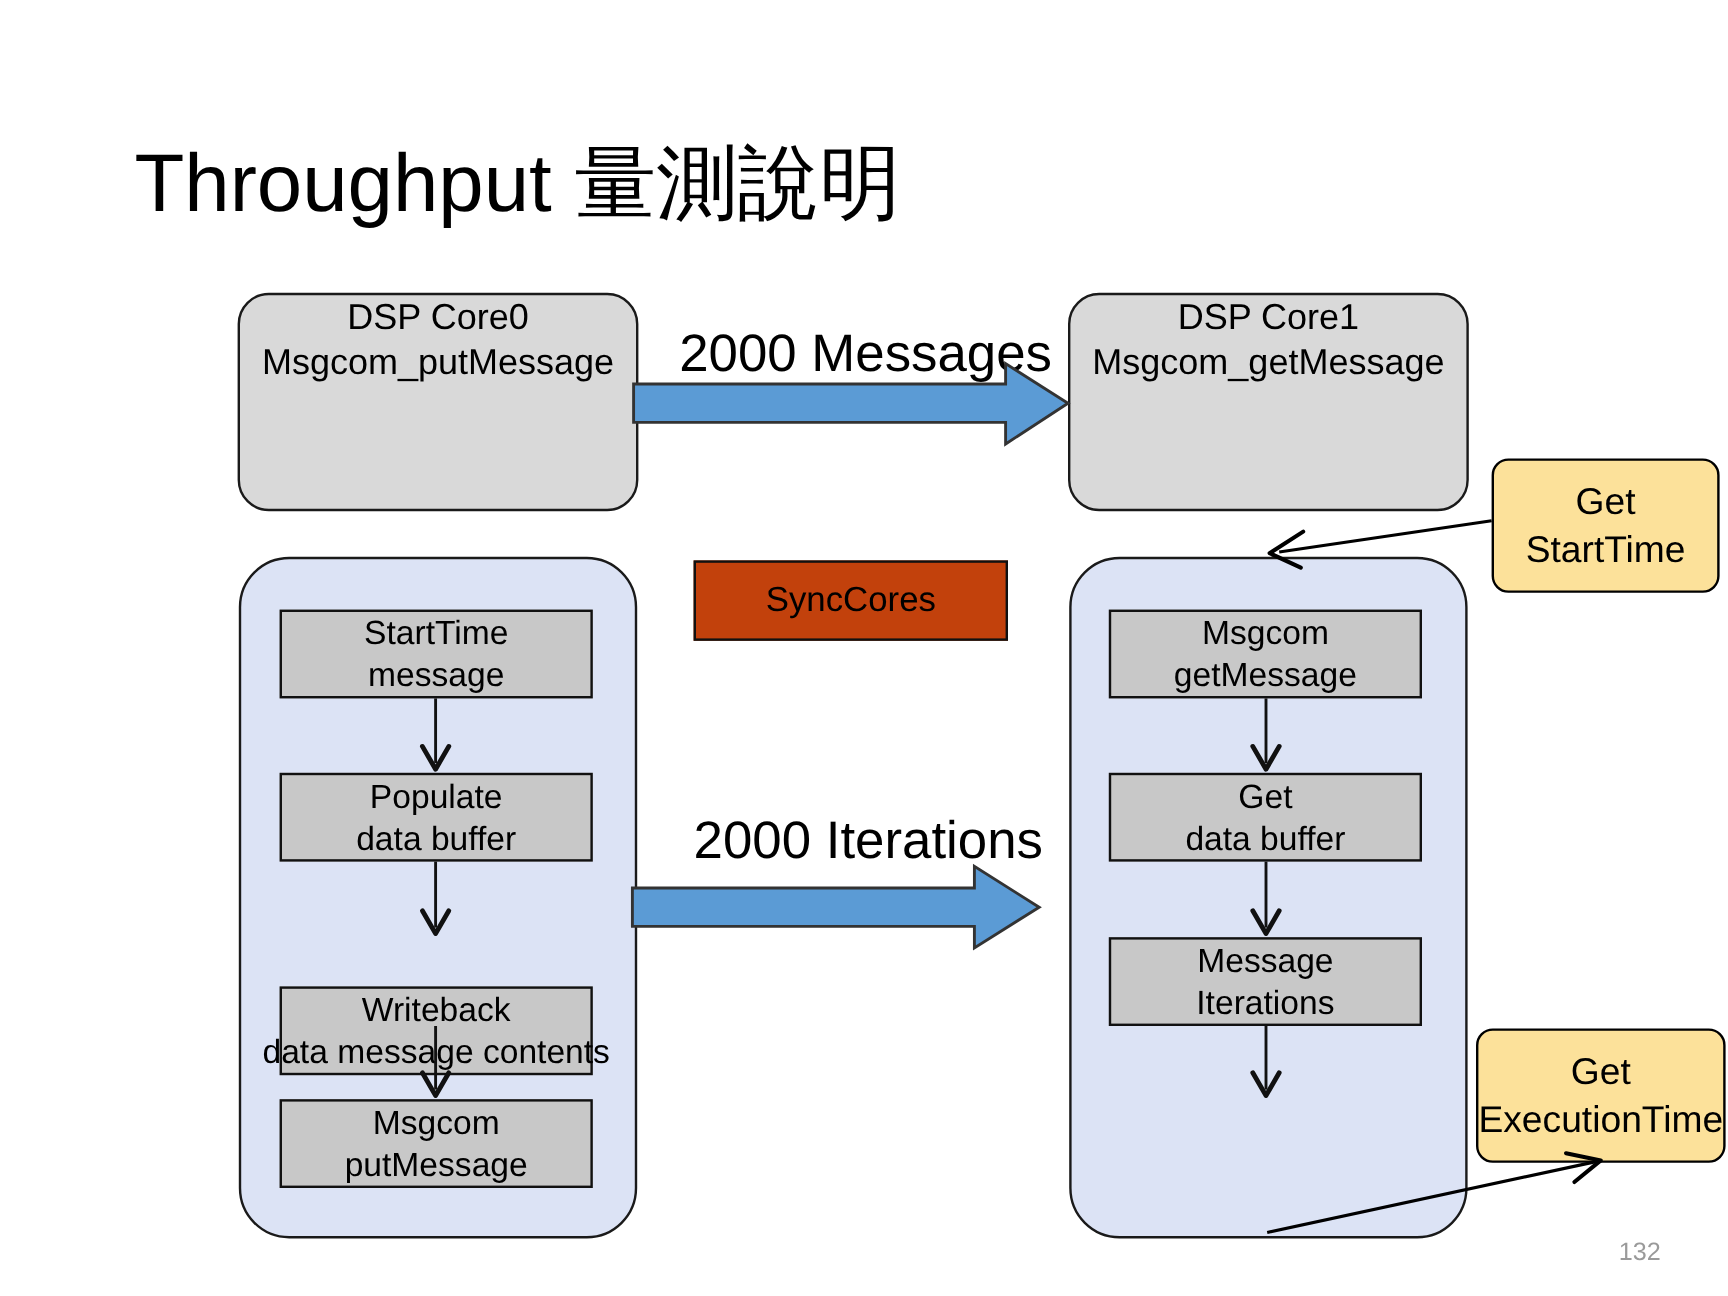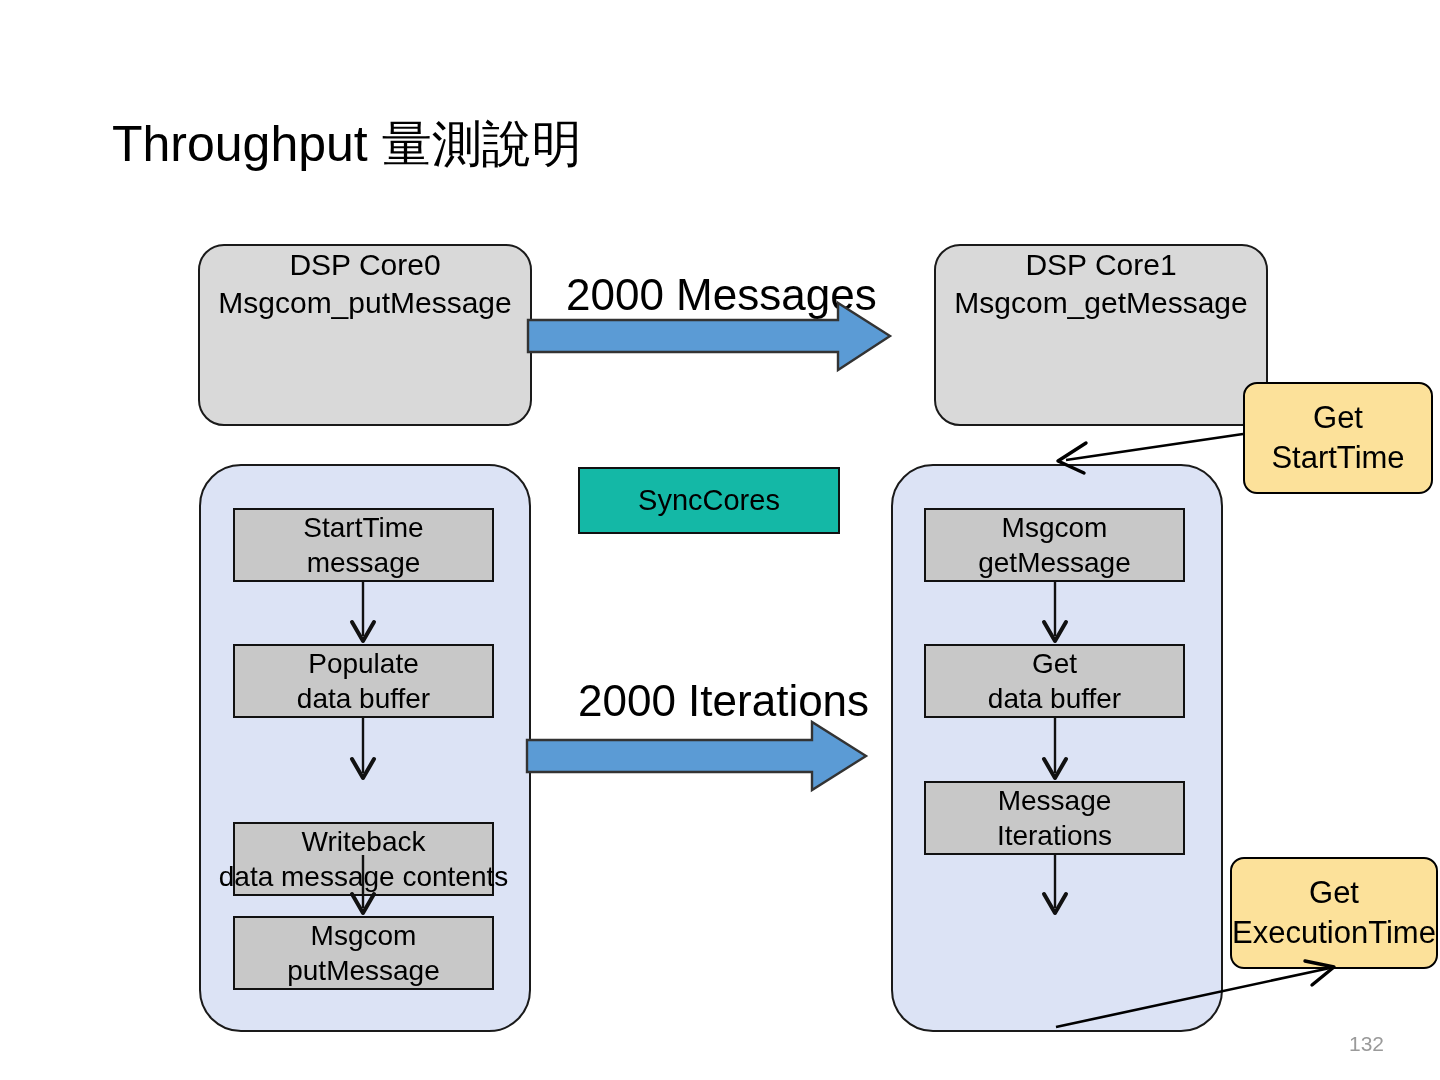--- a/index.html
+++ b/index.html
@@ -9,21 +9,21 @@
     font-family:"Liberation Sans","DejaVu Sans",sans-serif;
     color:#000;
     overflow:hidden;
     position:relative;
   }
   #slide{position:absolute;inset:0;width:1440px;height:1080px;}
 
   .title{
     position:absolute;
     left:112px; top:118px;
-    font-size:50px;
+    font-size:68px;
     font-weight:400;
     letter-spacing:0px;
     line-height:1.05;
     white-space:nowrap;
     color:#000;
   }
 
   
   .corebox{
     position:absolute;
@@ -60,21 +60,21 @@
     font-size:28px;
     line-height:1.26;
     text-align:center;
     box-sizing:border-box;
   }
   .step span{display:block;white-space:nowrap;}
 
   
   .sync{
     position:absolute;
-    background:#14b8a6;
+    background:#c2410c;
     border:2.4px solid #111;
     display:flex;align-items:center;justify-content:center;
     font-size:29px;
     box-sizing:border-box;
   }
 
   
   .callout{
     position:absolute;
     background:#fce19a;
@@ -112,21 +112,21 @@
 
 <div id="slide">
 
   <div class="title">Throughput 量測說明</div>
 
   <div class="corebox" style="left:198px;top:244px;width:330px;height:178px;">
     <span class="l1">DSP Core0</span>
     <span class="l2">Msgcom_putMessage</span>
   </div>
 
-  <div class="corebox" style="left:890px;top:244px;width:330px;height:178px;margin-left:44px;">
+  <div class="corebox" style="left:890px;top:244px;width:330px;height:178px;">
     <span class="l1">DSP Core1</span>
     <span class="l2">Msgcom_getMessage</span>
   </div>
 
   <div class="arrowlabel" style="left:566px;top:270px;">2000 Messages</div>
   <div class="arrowlabel" style="left:578px;top:676px;">2000 Iterations</div>
 
   <div class="sync" style="left:578px;top:467px;width:262px;height:67px;">
     <span>SyncCores</span>
   </div>

